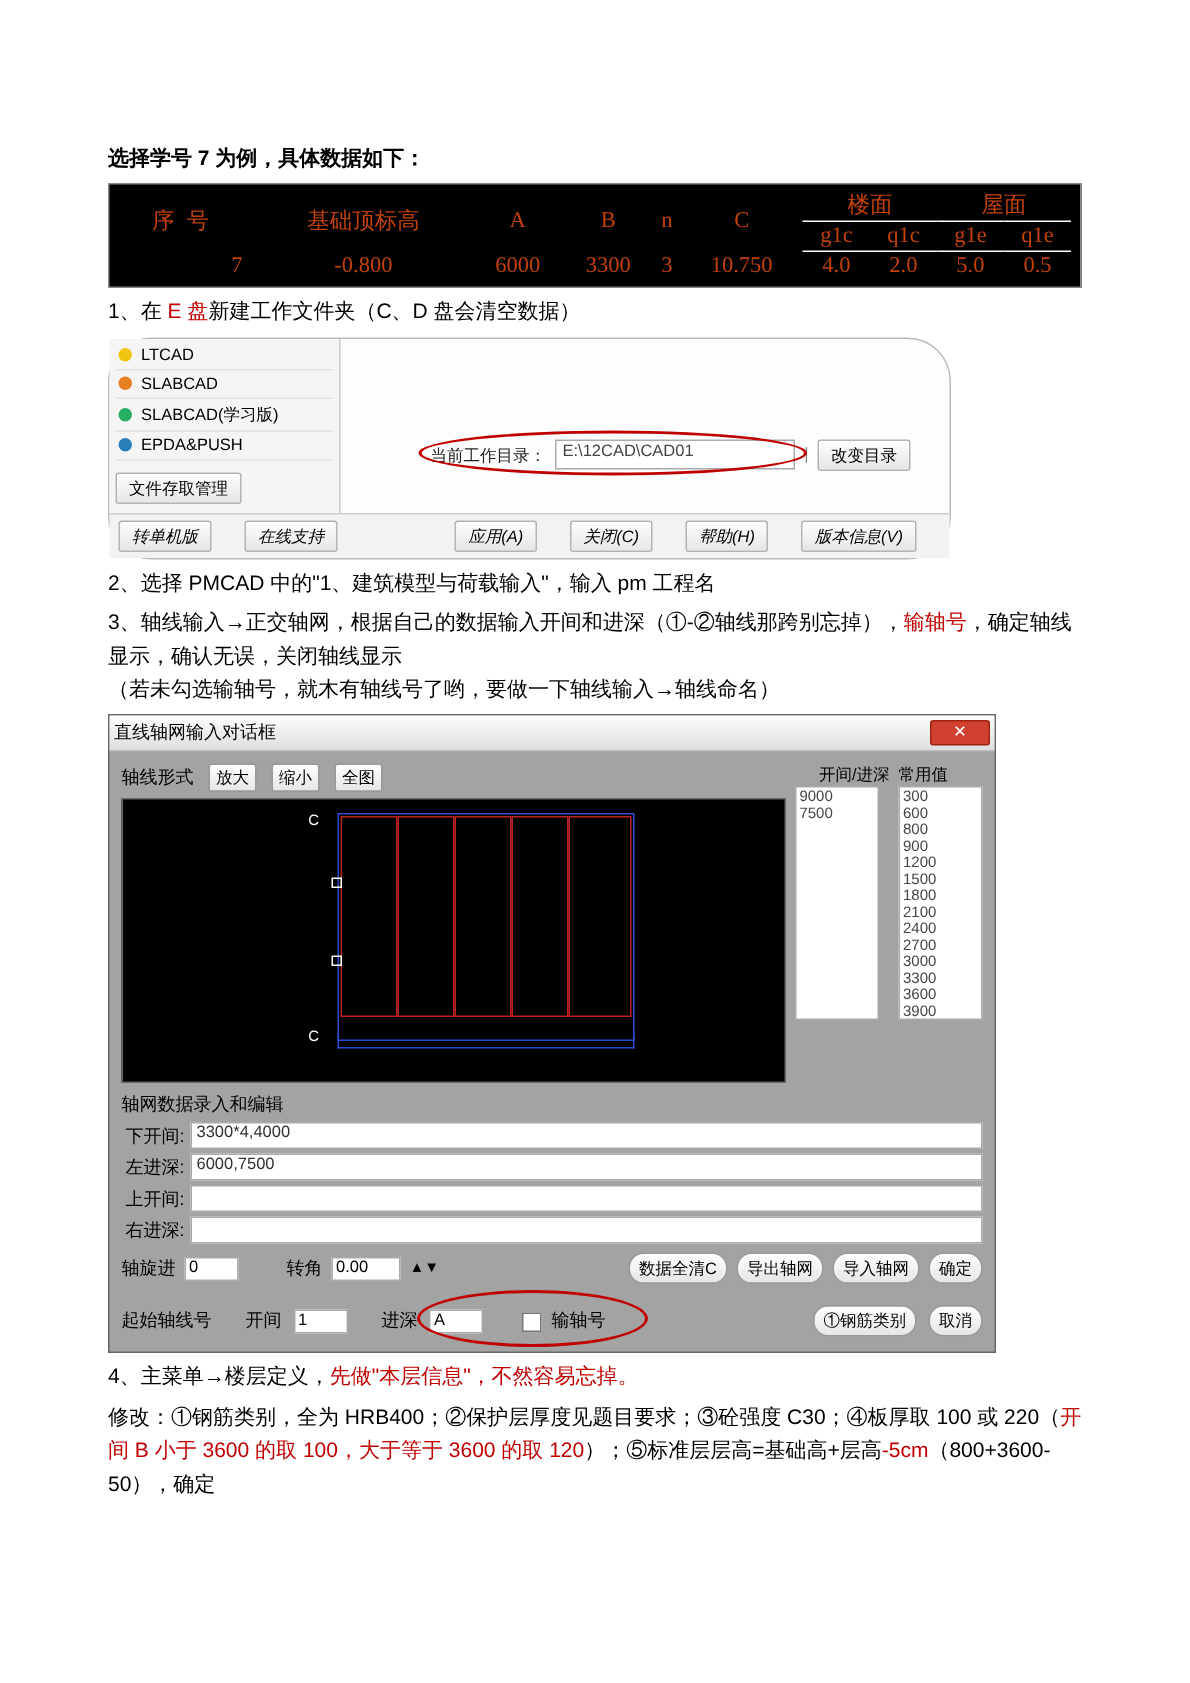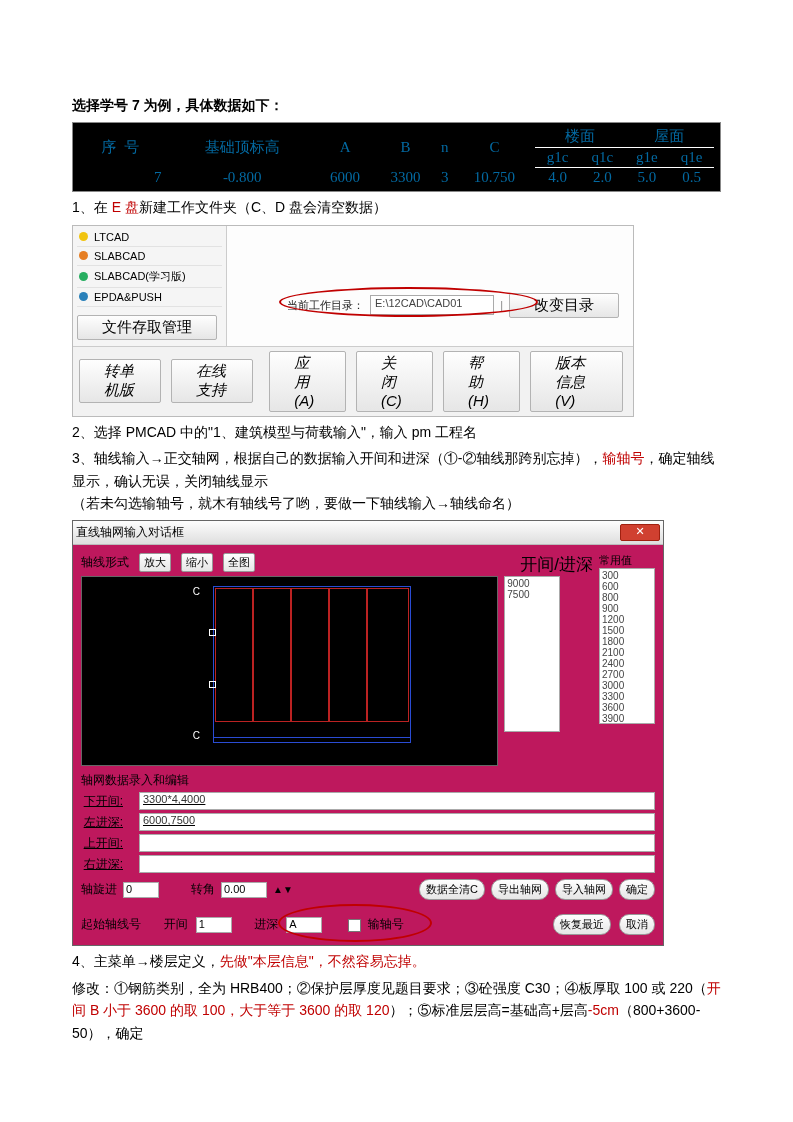--- a/index.html
+++ b/index.html
@@ -22,21 +22,21 @@
   
   .black-table-wrap {
     border: 1px solid #888;
     background: #000;
     padding: 3px 6px 4px 6px;
     margin-top: 6px;
   }
   .black-table {
     width: 100%;
     border-collapse: collapse;
-    color: #0369a1;
+    color: #c2410c;
     font-family: "KaiTi", "SimSun", serif;
     font-size: 15px;
   }
   .black-table th, .black-table td {
     text-align: center;
     font-weight: normal;
     white-space: nowrap;
   }
   .black-table .hdr-row td {
     border-bottom: 1px solid #fff;
@@ -75,23 +75,23 @@
     margin-right: 6px; display: inline-block;
   }
   .dot-y { background:#f1c40f; }
   .dot-o { background:#e67e22; }
   .dot-g { background:#27ae60; }
   .dot-b { background:#2980b9; }
   .app1-btn {
     display:inline-block;
     border:1px solid #b3b3b3;
     background:linear-gradient(#fefefe,#e6e6e6);
-    font-size:15px;
-    padding:2px 24px;
-    margin-right:4px;
+    font-size:11px;
+    padding:2px 8px;
+    margin-right:16px;
     border-radius:2px;
   }
   .app1-main {
     flex:1;
     position:relative;
     min-height:100px;
   }
   .app1-pathbar {
     position:absolute;
     bottom: 28px;
@@ -124,21 +124,21 @@
     display:flex;
     align-items:center;
     gap:6px;
     font-style:italic;
   }
 
   
   .dialog {
     margin-top:6px;
     width:590px;
-    background:#be185d;
+    background:#a3a3a3;
     border:1px solid #666;
     font-size:12px;
   }
   .dlg-title {
     display:flex;
     justify-content:space-between;
     background:linear-gradient(#fdfdfd,#dedede);
     border-bottom:1px solid #bbb;
     padding:3px;
     font-size:12px;
@@ -202,22 +202,21 @@
     font-size:10px;
     color:#444;
     padding:1px 2px;
     overflow:hidden;
   }
   .list-box div { line-height:11px; }
   .row-field {
     display:flex;
     align-items:center;
     margin:3px 0;
-    gap:16px;
-    text-decoration:underline;
+    gap:4px;
   }
   .row-field label { width:42px; font-size:12px; text-align:right; }
   .text-input {
     flex:1; border:1px solid #aaa; background:#fff; height:16px;
     padding:0 3px; font-size:11px; color:#333;
   }
   .dlg-section-title { margin:6px 0 2px 0; font-size:12px; }
   .dlg-actions {
     display:flex;
     gap:6px;
@@ -287,21 +286,21 @@
       </tr>
     </tbody>
       </table>
   </div>
 
 
   <p>
     <span>1、在 </span><span class="red">E 盘</span><span>新建工作文件夹（C、D 盘会清空数据）</span>
   </p>
 
-  <div class="app1" style="width:560px;">
+  <div class="app1" style="width:560px;border-radius:29px;">
     <div class="app1-inner">
       <div class="app1-sidebar">
         <div class="app1-item">
             <span class="dot dot-y"></span>
             <span>LTCAD</span>
           </div>
         <div class="app1-item">
             <span class="dot dot-o"></span>
             <span>SLABCAD</span>
           </div>
@@ -376,21 +375,21 @@
               <div class="small-sq" style="left:44px;top:100px;"></div>
 
               <div class="label-c" style="left:28px;top:5px;">C</div>
               <div class="label-c" style="left:28px;bottom:20px;">C</div>
             </div>
           </div>
         </div>
 
         <div class="side-lists">
           <div class="list-col">
-            <span style="font-size:17px;margin-left:16px;">开间/进深</span>
+            <span style="font-size:11px;margin-left:16px;">开间/进深</span>
             <div class="list-box" id="leftlist">
                 <div>9000</div>
                 <div>7500</div>
               </div>
           </div>
           <div class="list-col">
             <span style="font-size:11px;">常用值</span>
             <div class="list-box" id="rightlist">
                 <div>300</div>
                 <div>600</div>
@@ -452,21 +451,21 @@
       &nbsp;&nbsp;
       <span>进深</span>
       <span class="tiny-input">A</span>
       &nbsp;&nbsp;&nbsp;
       <span style="position:relative;display:inline-block;">
         <span class="checkbox"></span>
         <span>输轴号</span>
         <span class="red-oval" style="left:-70px;top:-12px;width:150px;height:34px;"></span>
       </span>
       <span style="flex:1"></span>
-      <span class="act-btn">恢复最近</span>
+      <span class="act-btn">①钢筋类别</span>
       <span class="act-btn">取消</span>
     </div>
   </div>
 
   <p>
     <span>4、主菜单→楼层定义，</span><span class="red">先做"本层信息"，不然容易忘掉。</span>
   </p>
 
   <p>
     <span>修改：①钢筋类别，全为 HRB400；②保护层厚度见题目要求；③砼强度 C30；④板厚取 100 或 220（</span><span class="red">开间 B 小于 3600 的取 100，大于等于 3600 的取 120</span><span>）；⑤标准层层高=基础高+层高</span><span class="red">-5cm</span><span>（800+3600-50），确定</span>

